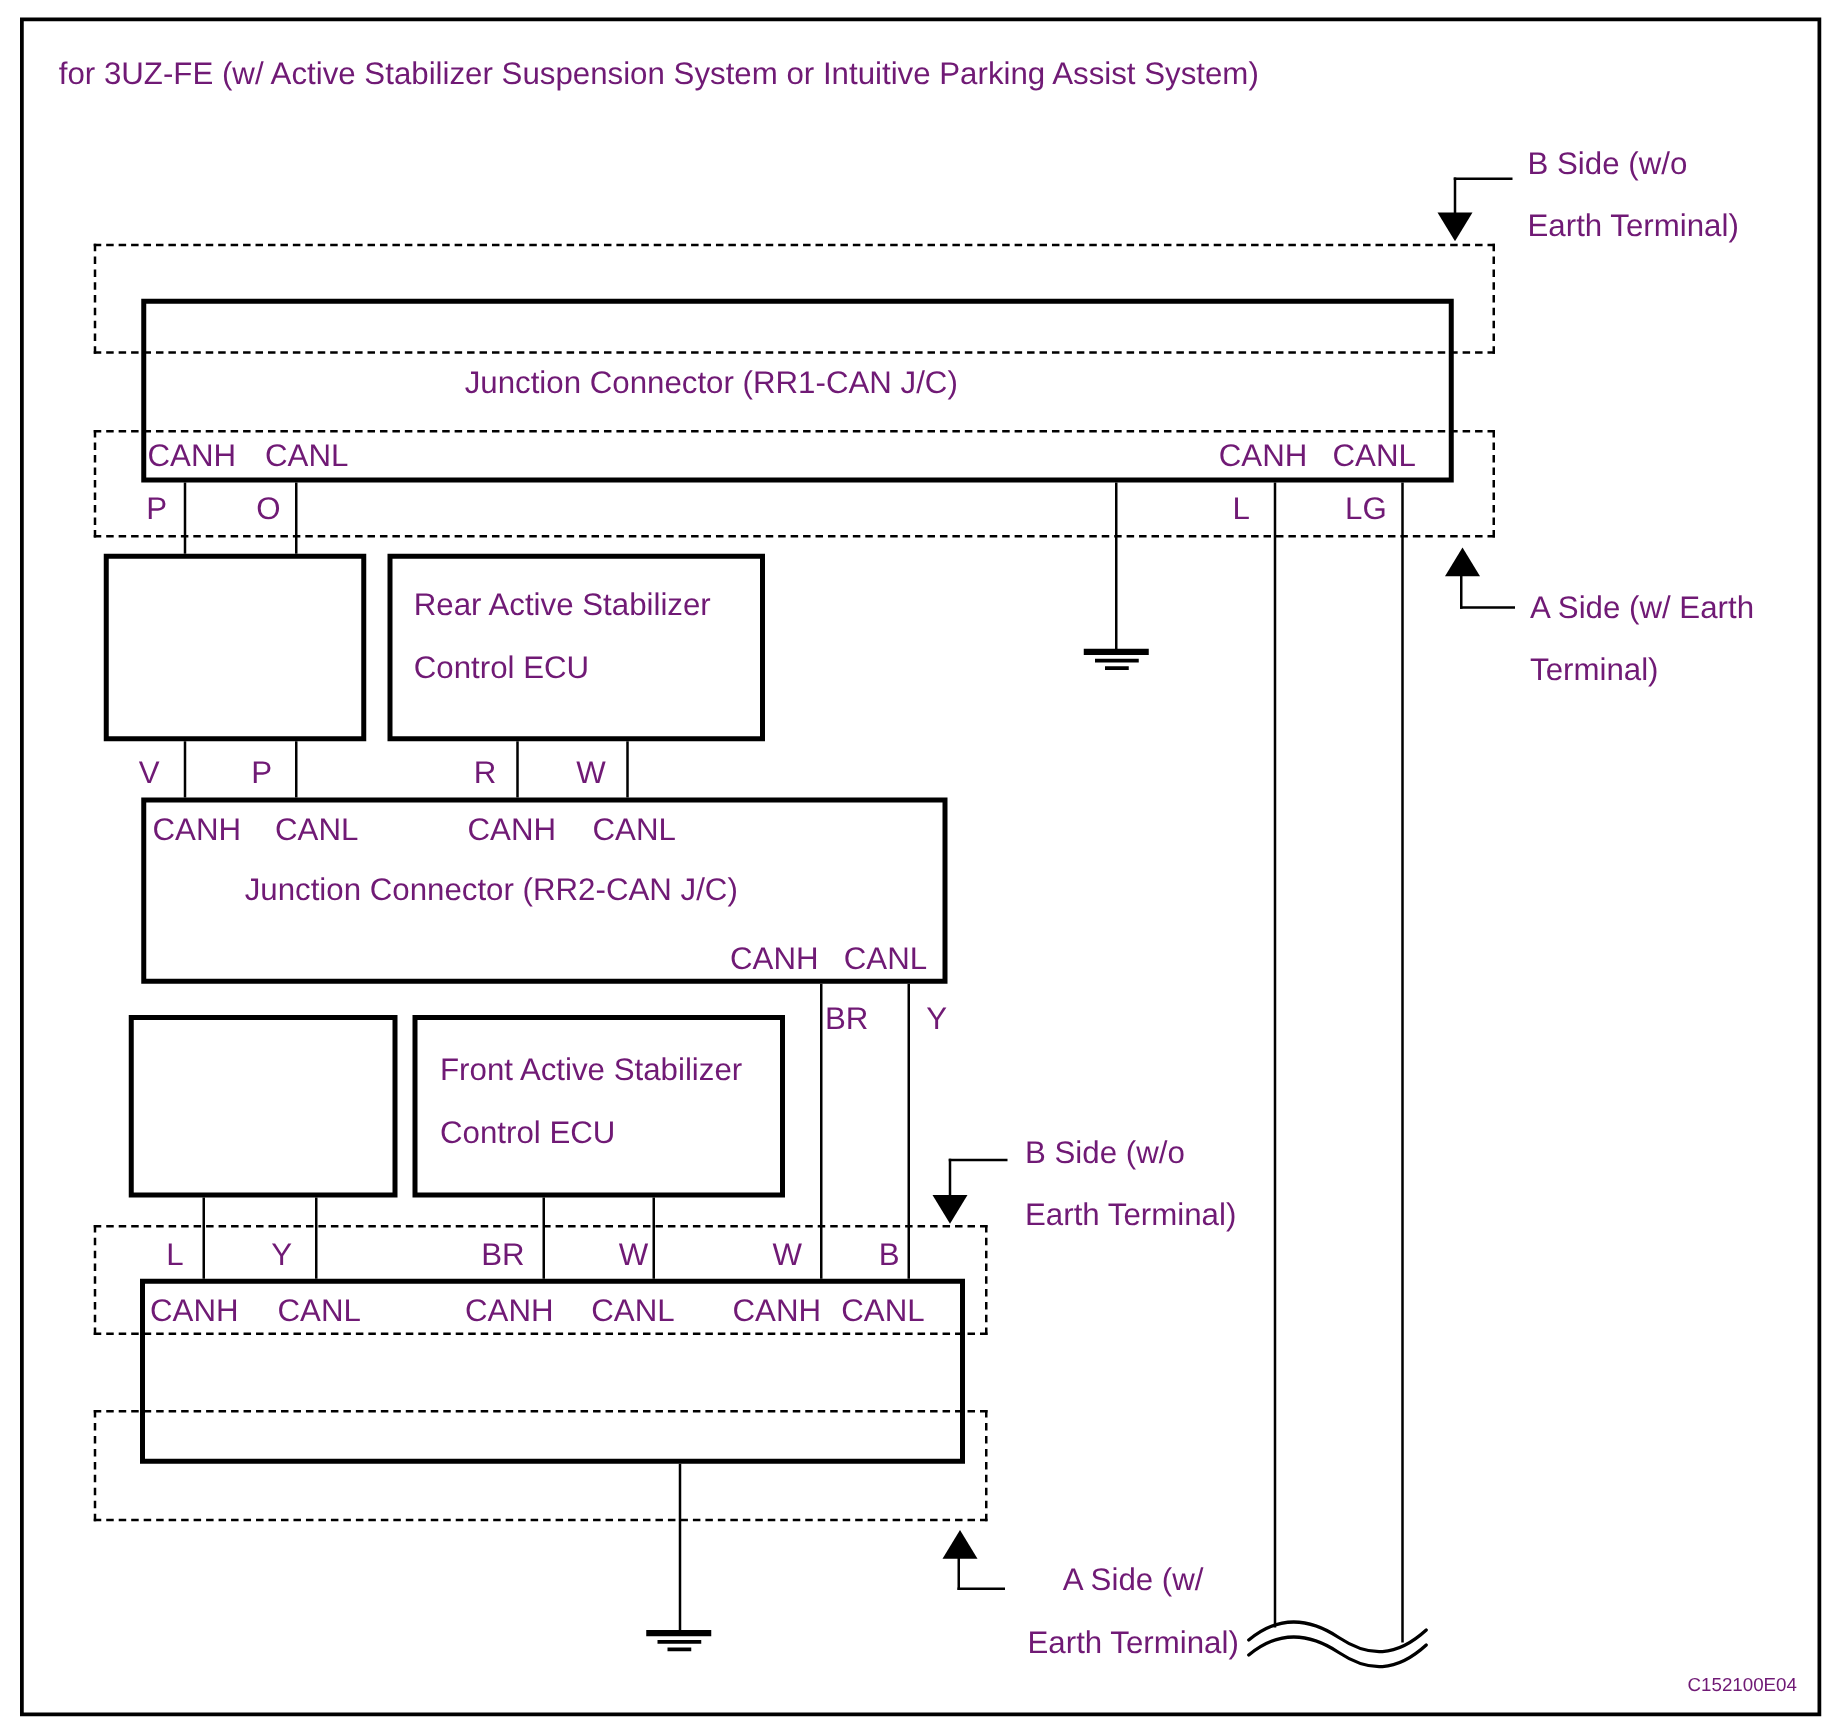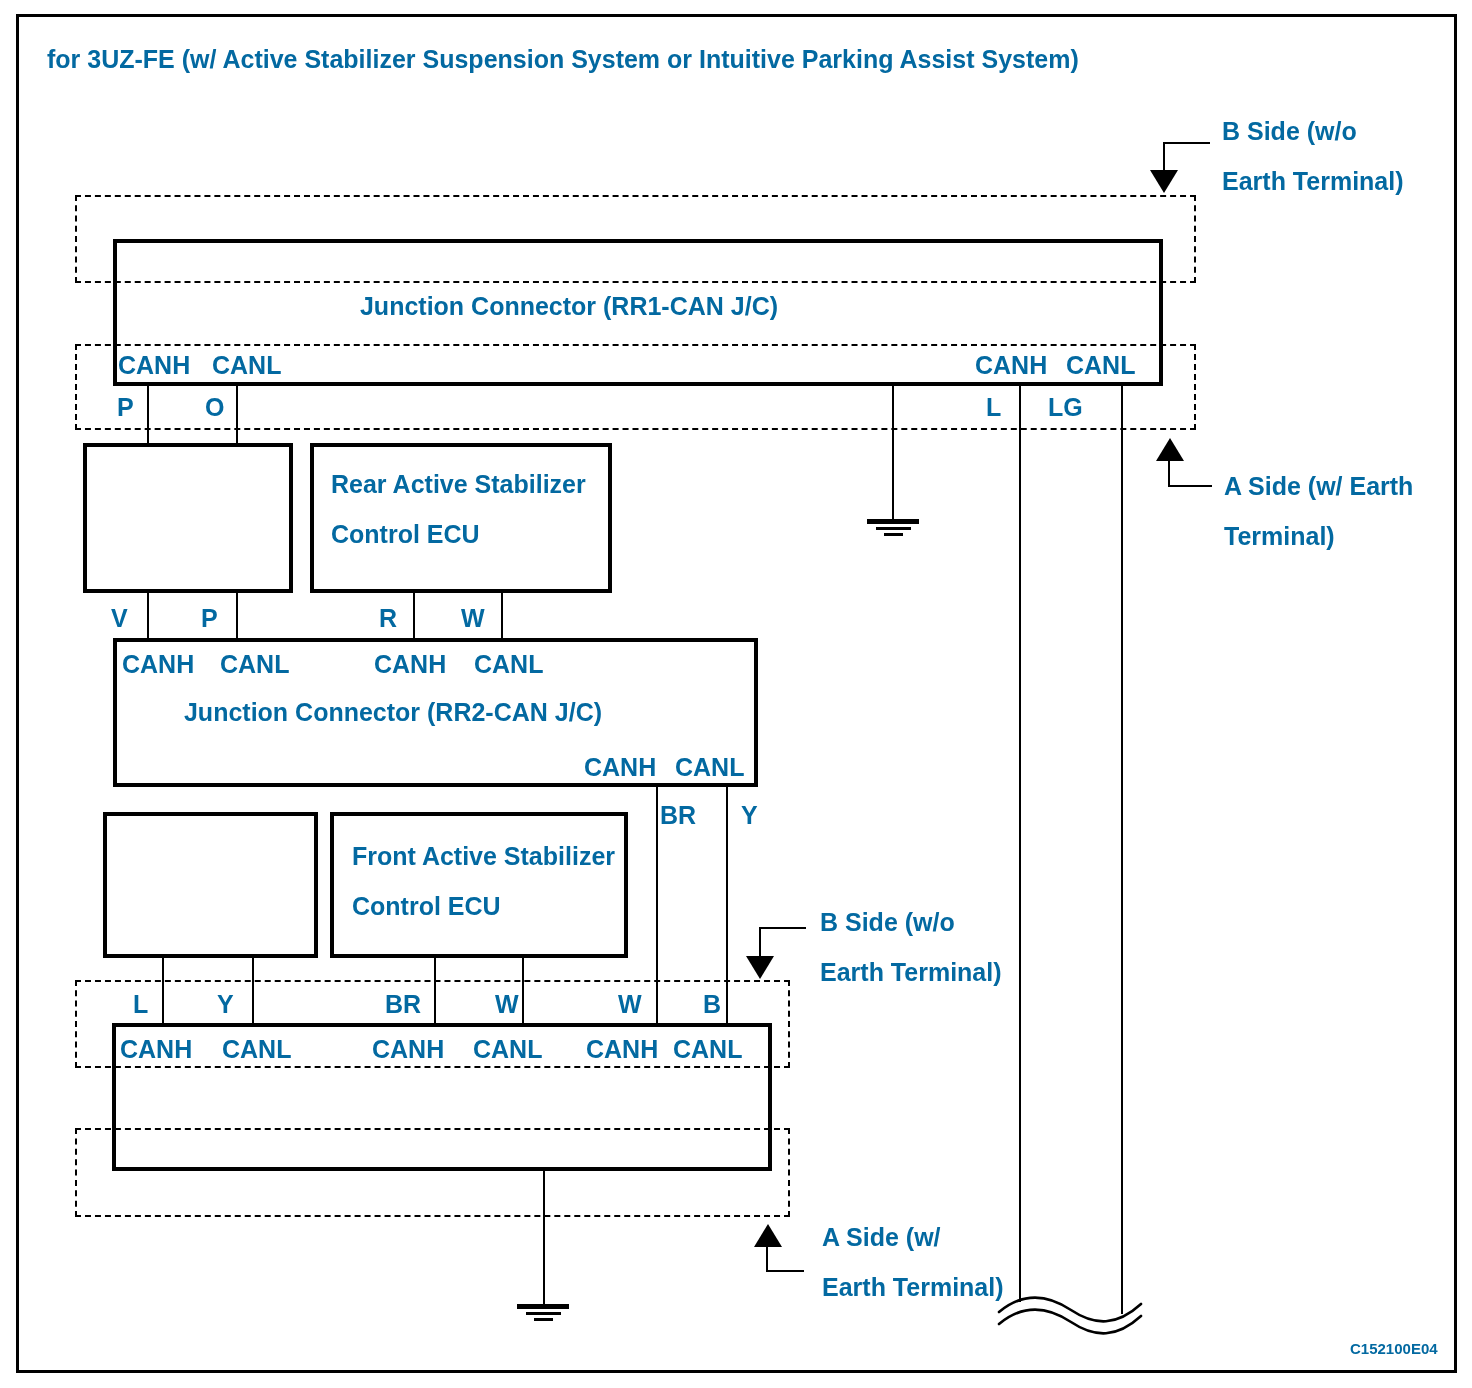--- a/index.html
+++ b/index.html
@@ -1,18 +1,18 @@
 <!DOCTYPE html>
 <html><head>
 <meta charset="utf-8">
 <style>
   html,body{margin:0;padding:0;background:#fff;}
   .stage{
     position:relative;width:1472px;height:1388px;background:#ffffff;
-    font-family:"Liberation Sans", sans-serif;color:#0369a1;overflow:hidden;font-weight:bold;
+    font-family:"Liberation Sans", sans-serif;color:#701a75;overflow:hidden;
   }
   .frame{position:absolute;border:3px solid #000;}
   .box-solid{position:absolute;border:4px solid #000;background:transparent;box-sizing:border-box;}
   .box-dashed{position:absolute;border:2px dashed #000;box-sizing:border-box;}
   .vline{position:absolute;width:2px;background:#000;}
   .hline{position:absolute;height:2px;background:#000;}
   .lbl{position:absolute;font-size:25px;line-height:30px;white-space:pre-line;}
   .lbl-center{text-align:center;}
   .lbl-multi{line-height:50px;}
   .small{font-size:15px;line-height:18px;}
@@ -54,21 +54,21 @@
 
   <div class="box-solid" style="left:113px;top:239px;width:1050px;height:147px;"></div>
   <div class="lbl lbl-center" style="left:113px;top:291px;width:912px;">Junction Connector (RR1-CAN J/C)</div>
   <div class="lbl" style="left:118px;top:350px;">CANH</div>
   <div class="lbl" style="left:212px;top:350px;">CANL</div>
   <div class="lbl" style="left:975px;top:350px;">CANH</div>
   <div class="lbl" style="left:1066px;top:350px;">CANL</div>
   <div class="lbl" style="left:117px;top:392px;">P</div>
   <div class="lbl" style="left:205px;top:392px;">O</div>
   <div class="lbl" style="left:986px;top:392px;">L</div>
-  <div class="lbl" style="left:1048px;top:392px;">LG</div>
+  <div class="lbl" style="left:1076px;top:392px;">LG</div>
 
   <div class="box-solid" style="left:113px;top:638px;width:645px;height:149px;"></div>
   <div class="lbl" style="left:122px;top:649px;">CANH</div>
   <div class="lbl" style="left:220px;top:649px;">CANL</div>
   <div class="lbl" style="left:374px;top:649px;">CANH</div>
   <div class="lbl" style="left:474px;top:649px;">CANL</div>
   <div class="lbl lbl-center" style="left:113px;top:697px;width:560px;">Junction Connector (RR2-CAN J/C)</div>
   <div class="lbl" style="left:584px;top:752px;">CANH</div>
   <div class="lbl" style="left:675px;top:752px;">CANL</div>
   <div class="lbl" style="left:660px;top:800px;">BR</div>
@@ -119,21 +119,21 @@
 
   <div class="lbl lbl-multi" style="left:820px;top:897px;">B Side (w/o
 Earth Terminal)</div>
   <div class="hline" style="left:759px;top:927px;width:47px;"></div>
   <div class="vline" style="left:759px;top:927px;height:31px;"></div>
   <div class="arr-down" style="left:746px;top:956px;"></div>
 
   <div class="arr-up" style="left:754px;top:1224px;"></div>
   <div class="vline" style="left:766px;top:1245px;height:27px;"></div>
   <div class="hline" style="left:766px;top:1270px;width:38px;"></div>
-  <div class="lbl lbl-multi" style="left:822px;top:1212px;">A Side (w/
+  <div class="lbl lbl-multi" style="left:822px;top:1239px;text-align:center;">A Side (w/
 Earth Terminal)</div>
 
   <div>
     <div class="gnd-bar" style="left:867px;top:519px;width:52px;height:5px;"></div>
     <div class="gnd-bar" style="left:876px;top:527px;width:35px;height:3px;"></div>
     <div class="gnd-bar" style="left:884px;top:533px;width:19px;height:3px;"></div>
   </div>
   <div>
     <div class="gnd-bar" style="left:517px;top:1304px;width:52px;height:5px;"></div>
     <div class="gnd-bar" style="left:526px;top:1312px;width:35px;height:3px;"></div>

